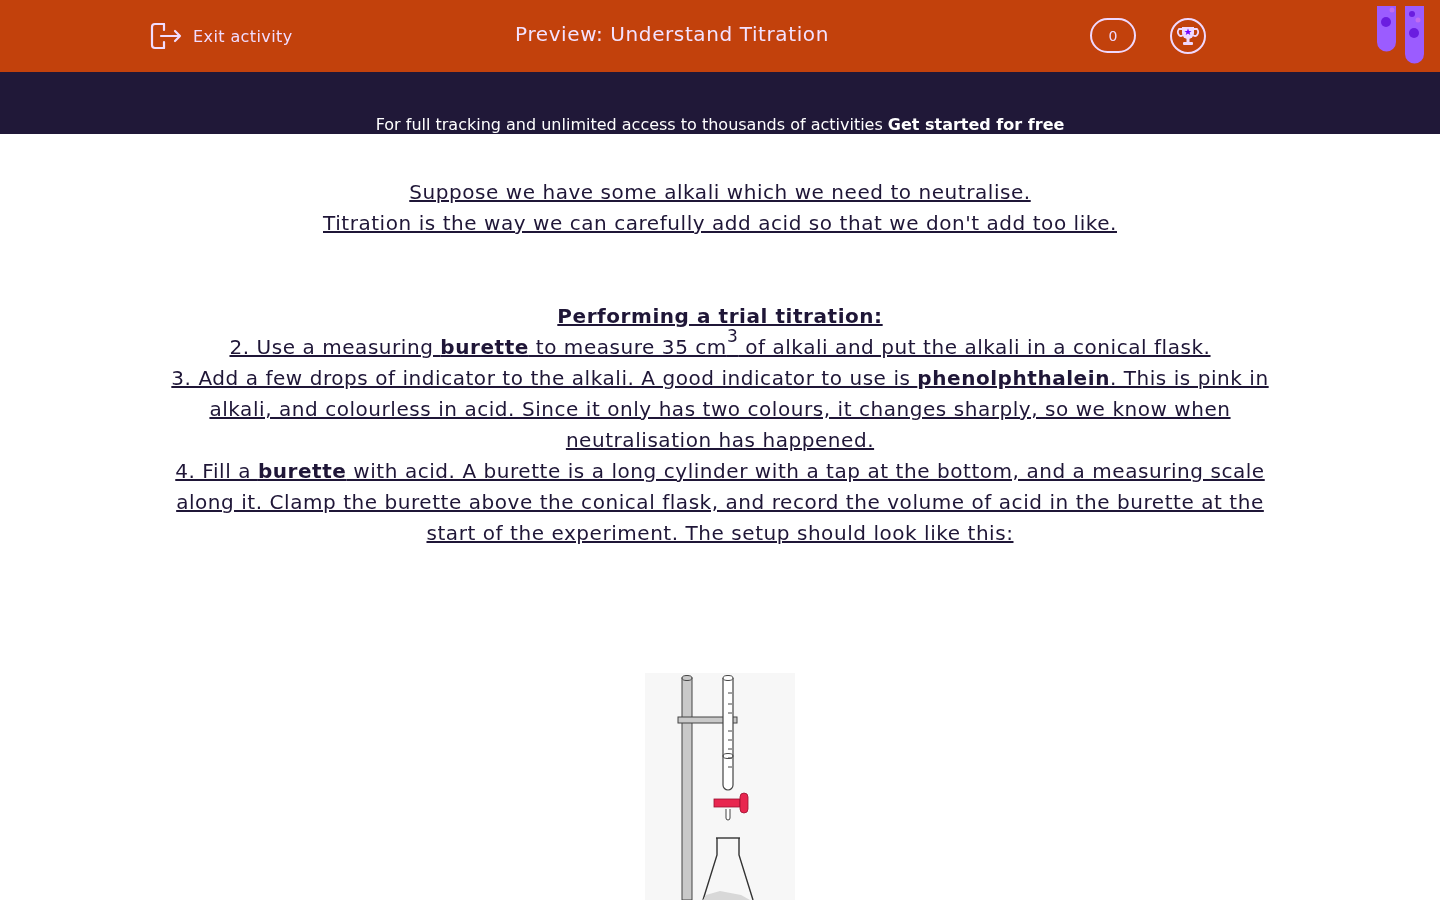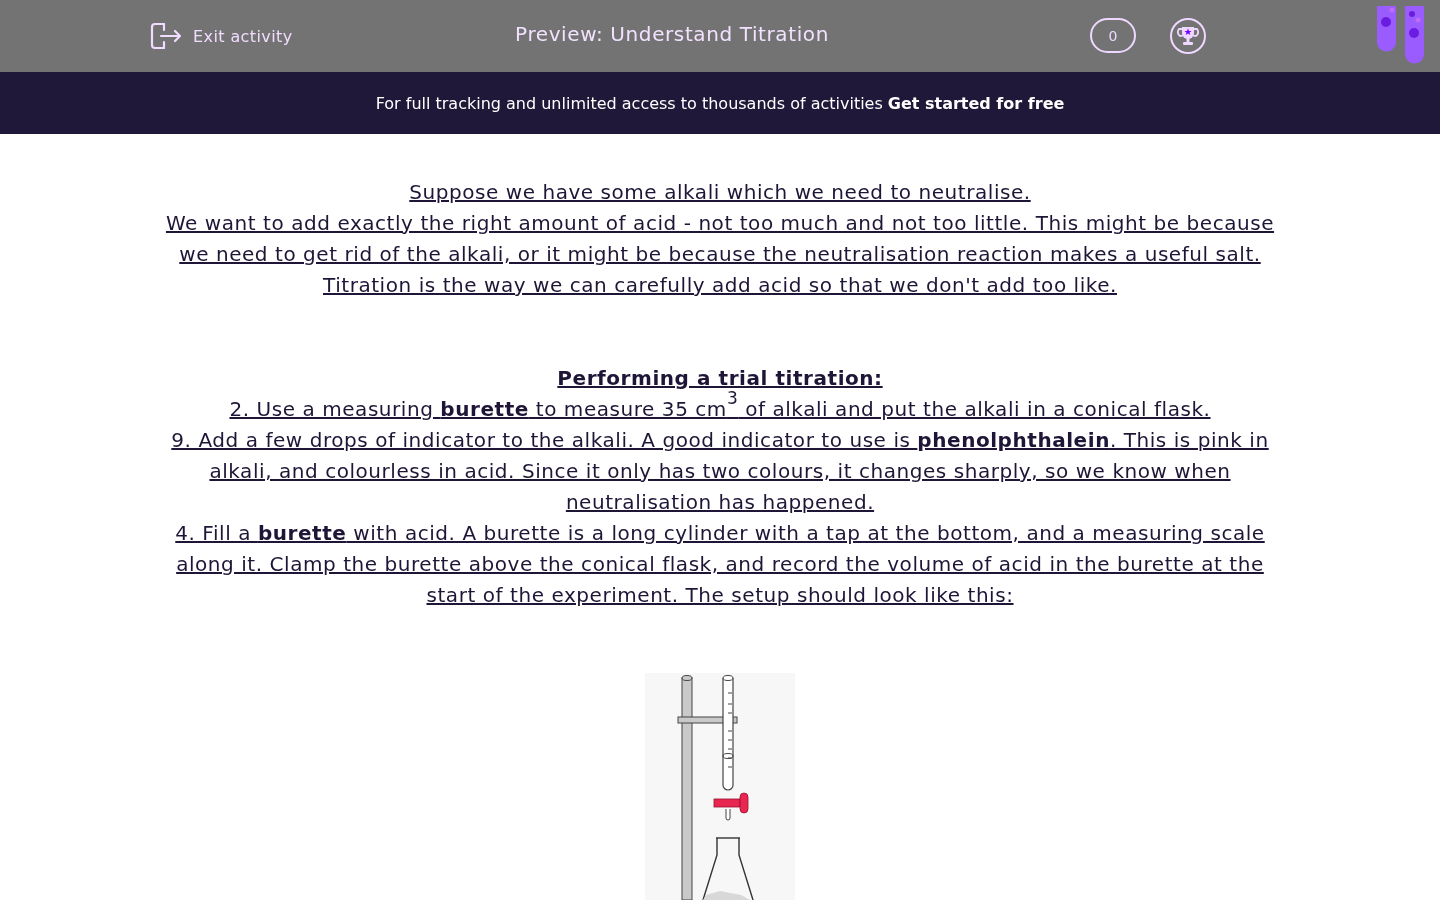--- a/index.html
+++ b/index.html
@@ -1,21 +1,21 @@
 <!DOCTYPE html>
 <html><head>
 <meta charset="utf-8">
 <style>
   * { box-sizing: border-box; margin: 0; padding: 0; }
   html, body { width: 1440px; height: 900px; overflow: hidden; background: #ffffff; }
   body { font-family: "DejaVu Sans", "Liberation Sans", sans-serif; color: #1f1637; }
 
   .topbar {
     position: absolute; left: 0; top: 0; width: 1440px; height: 72px;
-    background: #737373;
+    background: #c2410c;
   }
   .exit {
     position: absolute; left: 150px; top: 22px; height: 28px;
     display: flex; align-items: center; gap: 10px; cursor: pointer;
     color: #f1dcff; font-size: 16px; letter-spacing: 0.4px;
   }
   .exit svg { display: block; }
   .title {
     position: absolute; left: 0; width: 1440px; top: 22px; text-align: center;
     pointer-events: none;
@@ -32,21 +32,21 @@
   .trophy {
     position: absolute; left: 1170px; top: 18px; width: 36px; height: 36px;
     border: 2px solid #efd8ff; border-radius: 50%;
     display: flex; align-items: center; justify-content: center; cursor: pointer;
   }
   .tubes { position: absolute; left: 1372px; top: 0; }
 
   .banner {
     position: absolute; left: 0; top: 72px; width: 1440px; height: 62px;
     background: #201838; color: #ffffff; font-size: 16px;
-    display: flex; align-items: center; justify-content: center; gap: 5px;
+    display: flex; align-items: flex-end; justify-content: center; gap: 5px;
   }
   .banner .cta { font-weight: bold; cursor: pointer; }
 
   .content {
     position: absolute; left: 150px; top: 177px; width: 1140px; text-align: center;
     font-size: 20px; line-height: 31px; letter-spacing: 0.55px; color: #1f1637; text-decoration: underline;
   }
   .content p { margin: 0; }
   .content .gap { height: 62px; }
   .content b { font-weight: bold; }
@@ -99,26 +99,25 @@
   </svg>
 </div>
 
 <div class="banner">
   <span>For full tracking and unlimited access to thousands of activities</span>
   <span class="cta">Get started for free</span>
 </div>
 
 <div class="content">
   <p>Suppose we have some alkali which we need to neutralise.</p>
-  <p>We want to add exactly the right amount of acid - not too much and not too little. This might be because we need to get rid of the alkali, or it might be because the neutralisation reaction makes a useful salt.</p>
   <p>Titration is the way we can carefully add acid so that we don't add too like.</p>
   <div class="gap"></div>
   <p><b>Performing a trial titration:</b></p>
   <p><span>2.  Use a measuring </span><b>burette</b><span> to measure 35 cm</span><sup>3</sup><span> of alkali and put the alkali in a conical flask.</span></p>
-  <p><span>9.  Add a few drops of indicator to the alkali. A good indicator to use is </span><b>phenolphthalein</b><span>. This is pink in alkali, and colourless in acid. Since it only has two colours, it changes sharply, so we know when neutralisation has happened.</span></p>
+  <p><span>3.  Add a few drops of indicator to the alkali. A good indicator to use is </span><b>phenolphthalein</b><span>. This is pink in alkali, and colourless in acid. Since it only has two colours, it changes sharply, so we know when neutralisation has happened.</span></p>
   <p><span>4. Fill a </span><b>burette</b><span> with acid. A burette is a long cylinder with a tap at the bottom, and a measuring scale along it. Clamp the burette above the conical flask, and record the volume of acid in the burette at the start of the experiment. The setup should look like this:</span></p>
 </div>
 
 <div class="figure">
   <svg width="150" height="227" viewBox="0 0 150 227">
 
     <rect x="37" y="5" width="10" height="222" fill="#c9c9c9" stroke="#444" stroke-width="1"></rect>
     <ellipse cx="42" cy="5" rx="5" ry="2.5" fill="#c9c9c9" stroke="#444" stroke-width="1"></ellipse>
 
     <rect x="33" y="44" width="59" height="6" fill="#c9c9c9" stroke="#444" stroke-width="1"></rect>

